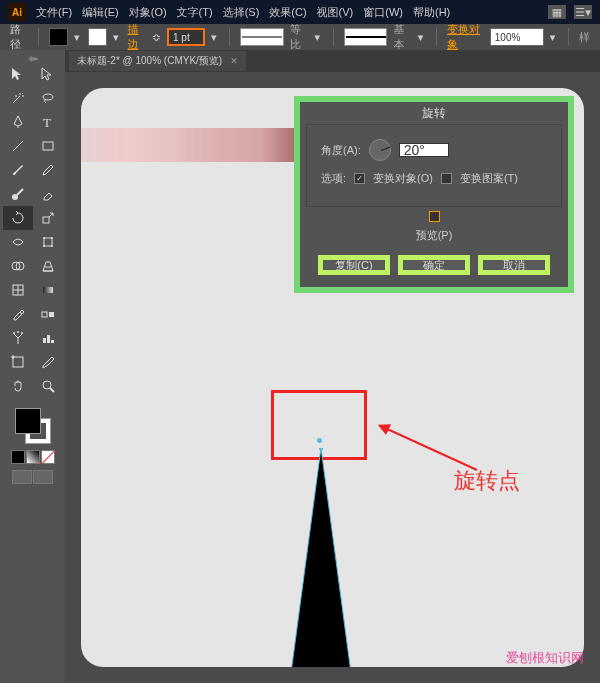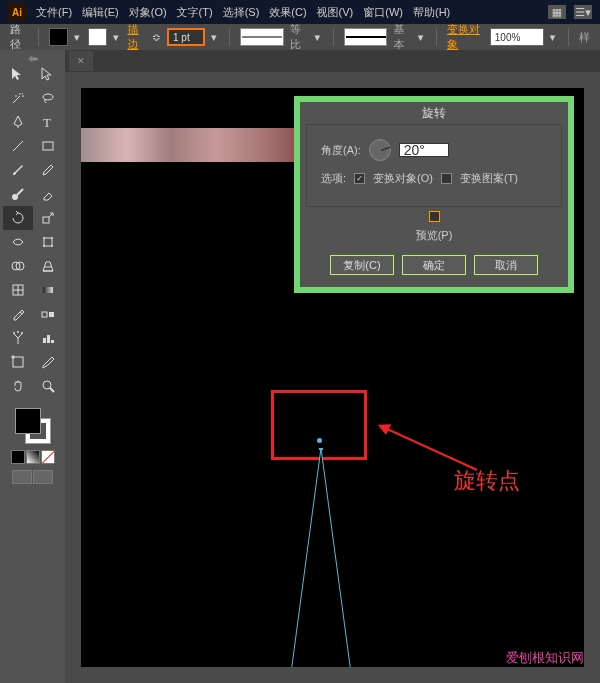--- a/index.html
+++ b/index.html
@@ -45,41 +45,41 @@
     
     .screen-row { display: flex; gap: 1px; margin-top: 6px; }
     .screen-cell { width: 20px; height: 14px; background: #666; border: 1px solid #777; }
     
     .doc-area { flex: 1; background: #4a4a4a; display: flex; flex-direction: column; overflow: hidden; position: relative; }
     .tab-bar { height: 22px; background: #3a3a3a; display: flex; align-items: center; padding-left: 4px; }
     .tab { height: 20px; background: #474747; display: flex; align-items: center; padding: 0 8px; color: #ccc; font-size: 10px; gap: 8px; }
     .tab-close { color: #999; cursor: pointer; font-size: 9px; }
     
     .canvas-wrap { flex: 1; background: #4a4a4a; padding: 16px; overflow: hidden; position: relative; }
-    .canvas { width: 100%; height: 100%; background: #000000; position: relative; overflow: hidden; }
+    .canvas { width: 100%; height: 100%; background: #e5e5e5; position: relative; overflow: hidden; border-radius: 22px; }
     
     .smudge { position: absolute; top: 40px; left: 0; width: 300px; height: 34px; background: linear-gradient(to right, 
       rgba(230,200,200,0.7) 0%, rgba(240,200,200,0.9) 15%, 
       rgba(230,180,180,0.7) 30%, rgba(220,170,170,0.9) 45%, 
       rgba(210,150,150,0.8) 60%, rgba(150,80,80,0.9) 75%, 
       rgba(120,60,60,0.95) 85%, rgba(90,50,50,0.8) 100%); filter: blur(0.5px); }
     
     .dialog-hi { position: absolute; top: 8px; right: 10px; width: 280px; background: #72d672; padding: 6px; }
     .dialog { background: #535353; }
     .dlg-title { height: 22px; display: flex; align-items: center; justify-content: center; color: #ddd; font-size: 12px; }
     .dlg-body { padding: 14px 14px 10px 14px; border: 1px solid #444; margin: 0 6px; }
     .dlg-row { display: flex; align-items: center; gap: 8px; margin-bottom: 10px; color: #ccc; }
     .dlg-label { font-size: 11px; }
     .angle-dial { width: 22px; height: 22px; border-radius: 50%; background: #666; border: 1px solid #888; position: relative; }
     .angle-dial::after { content: ""; position: absolute; width: 10px; height: 1px; background: #222; top: 10px; left: 11px; transform-origin: left center; transform: rotate(-20deg); }
     .dlg-input { width: 50px; height: 14px; background: #fff; border: 1px solid #333; color: #333; padding: 0 4px; font-size: 14px; }
     .dlg-check { width: 11px; height: 11px; background: #333; border: 1px solid #888; display: inline-flex; align-items: center; justify-content: center; color: #ddd; font-size: 8px; }
     .dlg-check.orange { border-color: #ff9a00; }
     .dlg-footer { display: flex; justify-content: center; gap: 8px; padding: 12px 10px; }
-    .dlg-btn { width: 64px; height: 20px; background: #5a5a5a; border: 1px solid #bef264; color: #ddd; display: flex; align-items: center; justify-content: center; font-size: 11px; }
+    .dlg-btn { width: 72px; height: 20px; background: #5a5a5a; border: 5px solid #bef264; color: #ddd; display: flex; align-items: center; justify-content: center; font-size: 11px; }
     .dlg-preview { padding: 4px 6px 0 6px; display: flex; align-items: center; gap: 6px; color: #ccc; flex-direction: column; }
     
     .redbox { position: absolute; top: 302px; left: 190px; width: 96px; height: 70px; border: 3px solid #e22; }
     .pivot { position: absolute; top: 350px; left: 236px; width: 5px; height: 5px; border-radius: 50%; background: #5bd; }
     .needle { position: absolute; top: 360px; left: 200px; }
     .annotation-text { position: absolute; top: 378px; left: 325px; color: #e33; font-size: 22px; margin-left: 48px; }
     .arrow { position: absolute; top: 332px; left: 296px; }
     
     .watermark { position: absolute; bottom: 16px; right: 16px; color: #e64a9e; font-size: 13px; font-weight: 400; }
   </style>
@@ -323,20 +323,21 @@
     </div>
     <div class="screen-row">
       <div class="screen-cell"></div>
       <div class="screen-cell"></div>
     </div>
   </div>
 
   <div class="doc-area">
     <div class="tab-bar">
       <div class="tab">
+        <span>未标题-2* @ 100% (CMYK/预览)</span>
         <span class="tab-close">✕</span>
       </div>
     </div>
     <div class="canvas-wrap">
       <div class="canvas">
         <div class="smudge"></div>
 
         <div class="dialog-hi">
           <div class="dialog">
             <div class="dlg-title">旋转</div>

